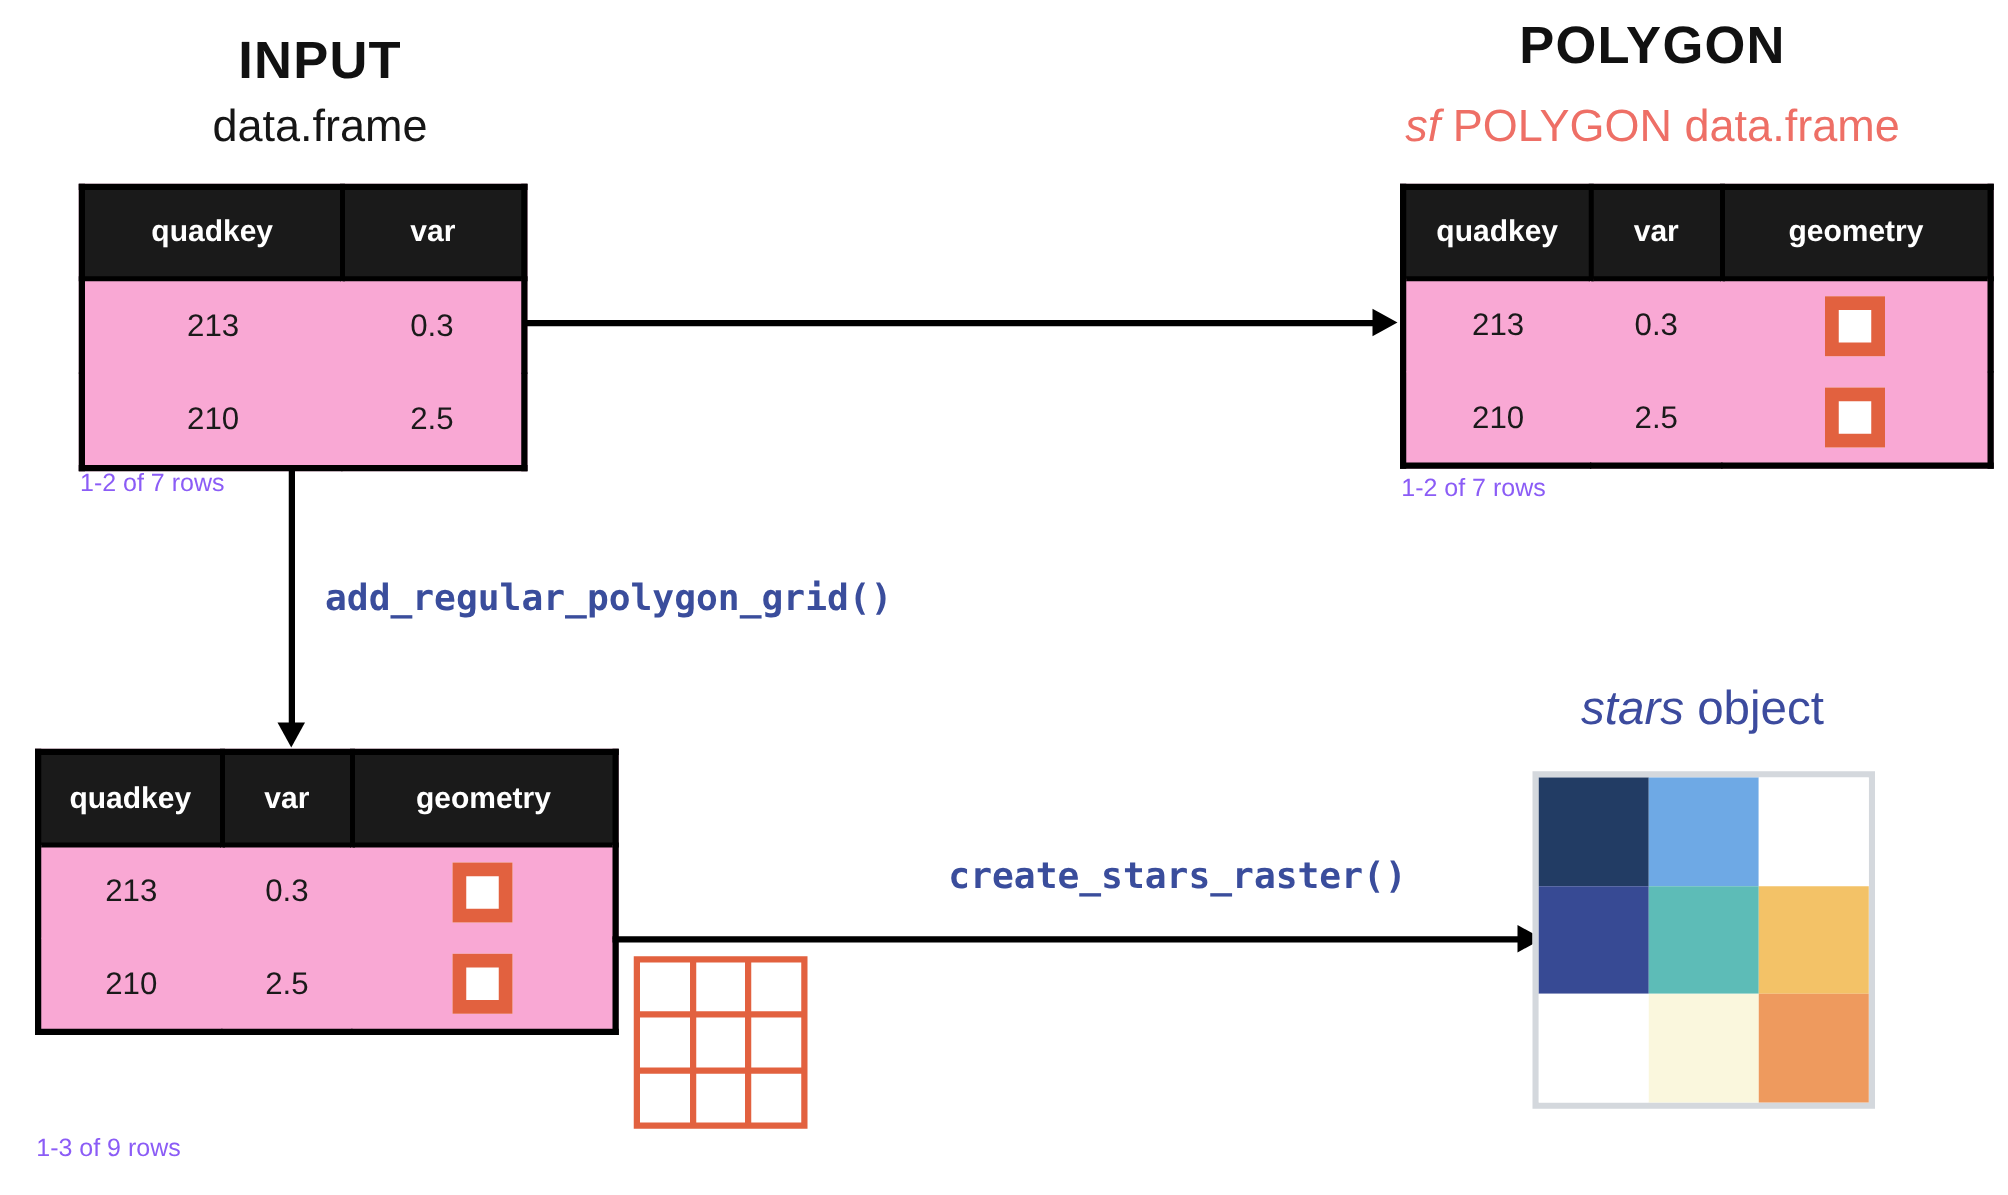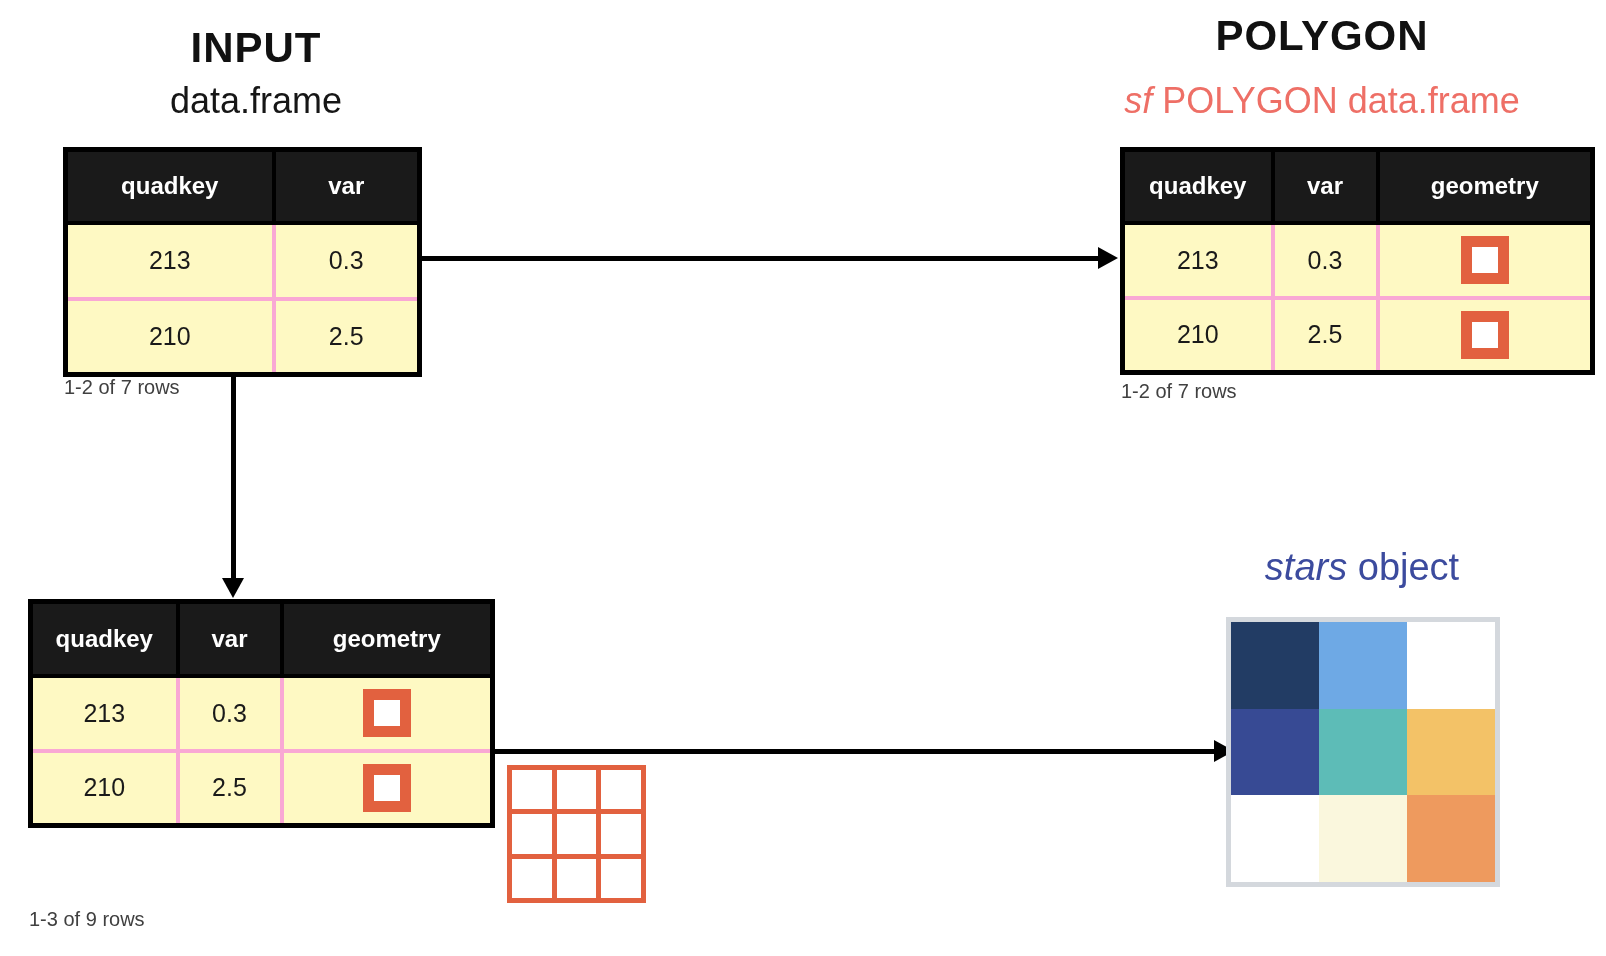--- a/index.html
+++ b/index.html
@@ -5,29 +5,29 @@
   html,body{margin:0;padding:0;background:#ffffff;}
   .canvas{
     position:relative;width:1606px;height:956px;background:#ffffff;overflow:hidden;
     font-family:"Liberation Sans",sans-serif;color:#161616;
   }
   .abs{position:absolute;}
   .heading{font-size:42px;font-weight:800;letter-spacing:1px;text-align:center;color:#111;}
   .subtitle{font-size:36px;font-weight:400;text-align:center;color:#161616;}
   .subtitle.coral{color:#ee6f66;}
   .subtitle .ital{font-style:italic;}
-  .caption{font-size:20px;color:#404040;}
+  .caption{font-size:20px;color:#8b5cf6;}
   
-  table.df{border-collapse:collapse;table-layout:fixed;border:5px solid #000;background:#fef9c3;}
+  table.df{border-collapse:collapse;table-layout:fixed;border:5px solid #000;background:#f9a8d4;}
   table.df th{
     background:#1a1a1a;color:#fff;font-size:24px;font-weight:700;
     border:4px solid #000;text-align:center;vertical-align:middle;padding:0;
   }
   table.df td{
-    border:4px solid #f9a8d4;font-size:25px;text-align:center;vertical-align:middle;padding:0;color:#1a1a1a;
+    border:1px solid #f9a8d4;font-size:25px;text-align:center;vertical-align:middle;padding:0;color:#1a1a1a;
   }
   table.df tr.boldrow td{font-weight:700;}
   .geom-square{width:26px;height:26px;border:11px solid #e2613f;margin:0 auto;background:#fff;}
   
   .code{font-family:"DejaVu Sans Mono",monospace;font-weight:700;font-size:29px;white-space:nowrap;}
   .code.coral{color:#d96262;}
   .code.coral .code-dark{color:#873a40;}
   .code.blue{color:#3a4d9c;}
   
   .shaft-h{height:5px;background:#000;}
@@ -110,20 +110,21 @@
       <td>
             <div class="geom-square"></div>
           </td>
     </tr>
   </tbody>
     </table>
   <div class="abs caption" style="left:1121px;top:380px;">1-2 of 7 rows</div>
 
   <div class="abs shaft-v" style="left:231px;top:373px;height:206px;"></div>
   <div class="abs head-down" style="left:222px;top:578px;"></div>
+  <div class="abs code blue" style="left:260px;top:461px;">add_regular_polygon_grid()</div>
 
   <table class="df abs" style="left:28px;top:599px;width:466px;">
     <colgroup>
         <col style="width:147px">
         <col style="width:104px">
         <col style="width:211px">
       </colgroup>
     <tbody>
         <tr style="height:74px;">
       <th>quadkey</th>
@@ -155,20 +156,21 @@
     <div class="cell"></div>
     <div class="cell"></div>
     <div class="cell"></div>
     <div class="cell"></div>
     <div class="cell"></div>
     <div class="cell"></div>
   </div>
 
   <div class="abs shaft-h" style="left:490px;top:749px;width:726px;"></div>
   <div class="abs head-right" style="left:1214px;top:740px;"></div>
+  <div class="abs code blue" style="left:752px;top:683px;width:380px;text-align:center;">create_stars_raster()</div>
 
   <div class="abs stars-title" style="left:1212px;top:546px;width:300px;text-align:center;"><span class="ital">stars</span><span> object</span></div>
 
   <div class="abs raster" style="left:1226px;top:617px;">
     <div class="raster-cell" style="background: rgb(34, 60, 100);"></div>
     <div class="raster-cell" style="background: rgb(110, 169, 229);"></div>
     <div class="raster-cell" style="background: rgb(255, 255, 255);"></div>
     <div class="raster-cell" style="background: rgb(55, 74, 148);"></div>
     <div class="raster-cell" style="background: rgb(93, 188, 183);"></div>
     <div class="raster-cell" style="background: rgb(243, 194, 103);"></div>

